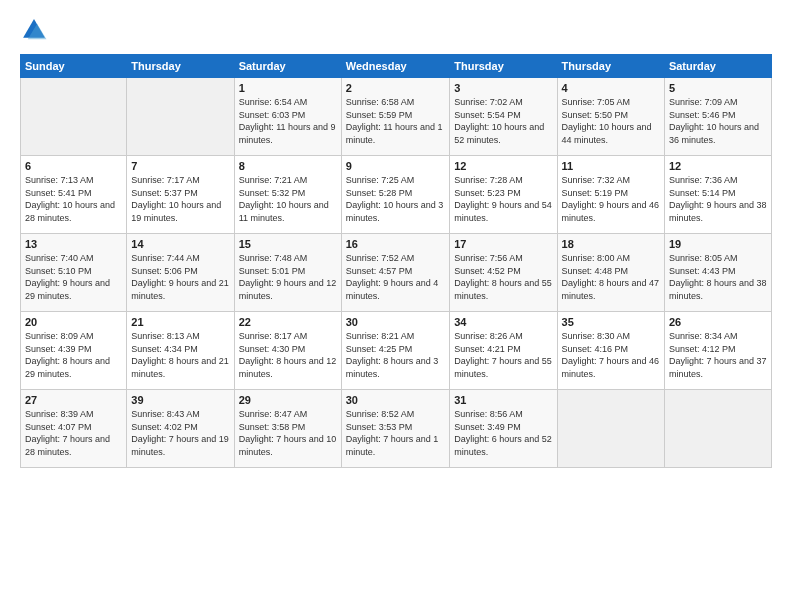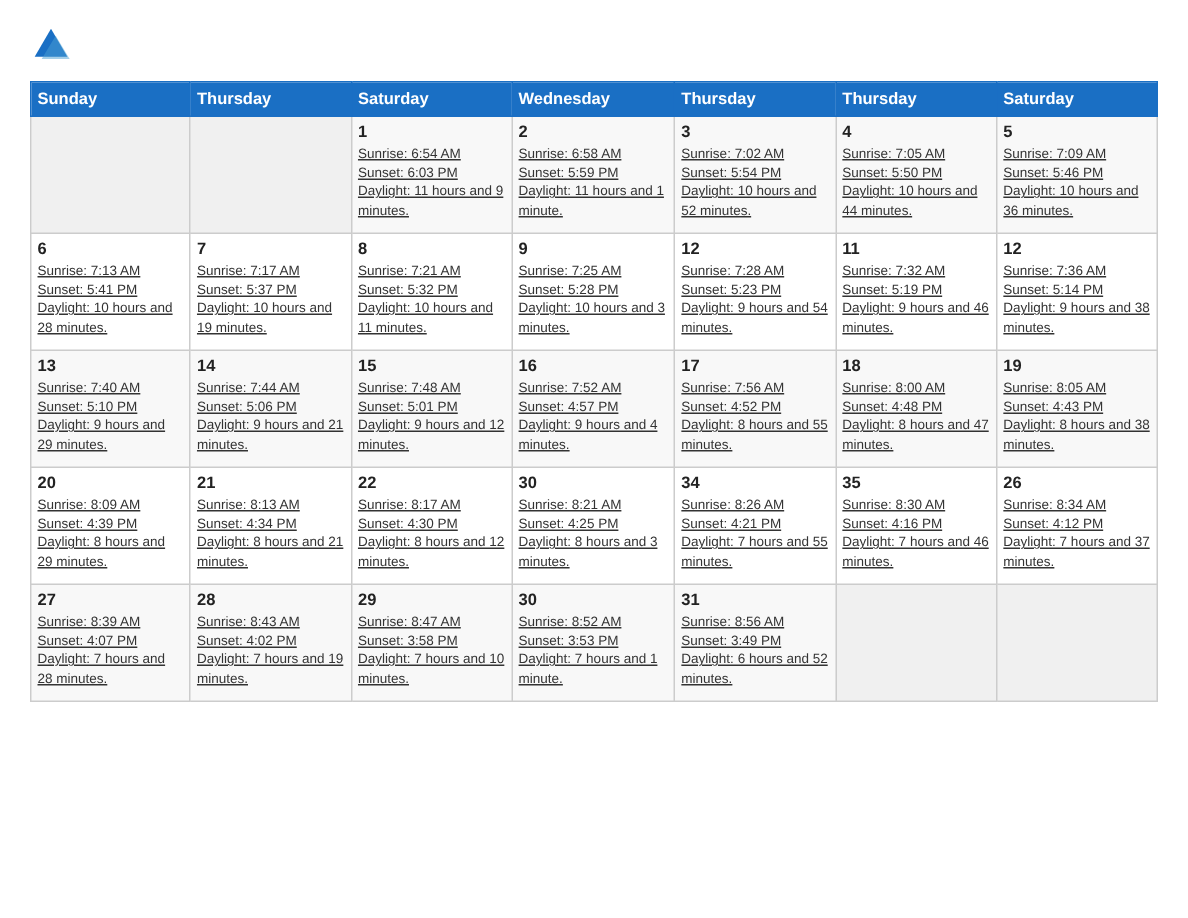--- a/index.html
+++ b/index.html
@@ -84,21 +84,20 @@
       font-weight: bold;
       font-size: 11px;
       color: #222;
       display: block;
       margin-bottom: 2px;
     }
     .day-info {
       color: #333;
       font-size: 9px;
       line-height: 1.4;
-      text-decoration: underline;
     }
     .empty-cell {
       background: #f0f0f0 !important;
     }
   </style>
 </head>
 <body>
 
 <div class="page">
   <div class="header">
@@ -189,21 +188,21 @@
           <td><span class="day-num">34</span>
 <span class="day-info">Sunrise: 8:26 AM<br>Sunset: 4:21 PM<br>Daylight: 7 hours and 55 minutes.</span></td>
           <td><span class="day-num">35</span>
 <span class="day-info">Sunrise: 8:30 AM<br>Sunset: 4:16 PM<br>Daylight: 7 hours and 46 minutes.</span></td>
           <td><span class="day-num">26</span>
 <span class="day-info">Sunrise: 8:34 AM<br>Sunset: 4:12 PM<br>Daylight: 7 hours and 37 minutes.</span></td>
         </tr>
         <tr>
           <td><span class="day-num">27</span>
 <span class="day-info">Sunrise: 8:39 AM<br>Sunset: 4:07 PM<br>Daylight: 7 hours and 28 minutes.</span></td>
-          <td><span class="day-num">28</span>
+          <td><span class="day-num">39</span>
 <span class="day-info">Sunrise: 8:43 AM<br>Sunset: 4:02 PM<br>Daylight: 7 hours and 19 minutes.</span></td>
           <td><span class="day-num">29</span>
 <span class="day-info">Sunrise: 8:47 AM<br>Sunset: 3:58 PM<br>Daylight: 7 hours and 10 minutes.</span></td>
           <td><span class="day-num">30</span>
 <span class="day-info">Sunrise: 8:52 AM<br>Sunset: 3:53 PM<br>Daylight: 7 hours and 1 minute.</span></td>
           <td><span class="day-num">31</span>
 <span class="day-info">Sunrise: 8:56 AM<br>Sunset: 3:49 PM<br>Daylight: 6 hours and 52 minutes.</span></td>
           <td class="empty-cell"></td>
           <td class="empty-cell"></td>
         </tr>

